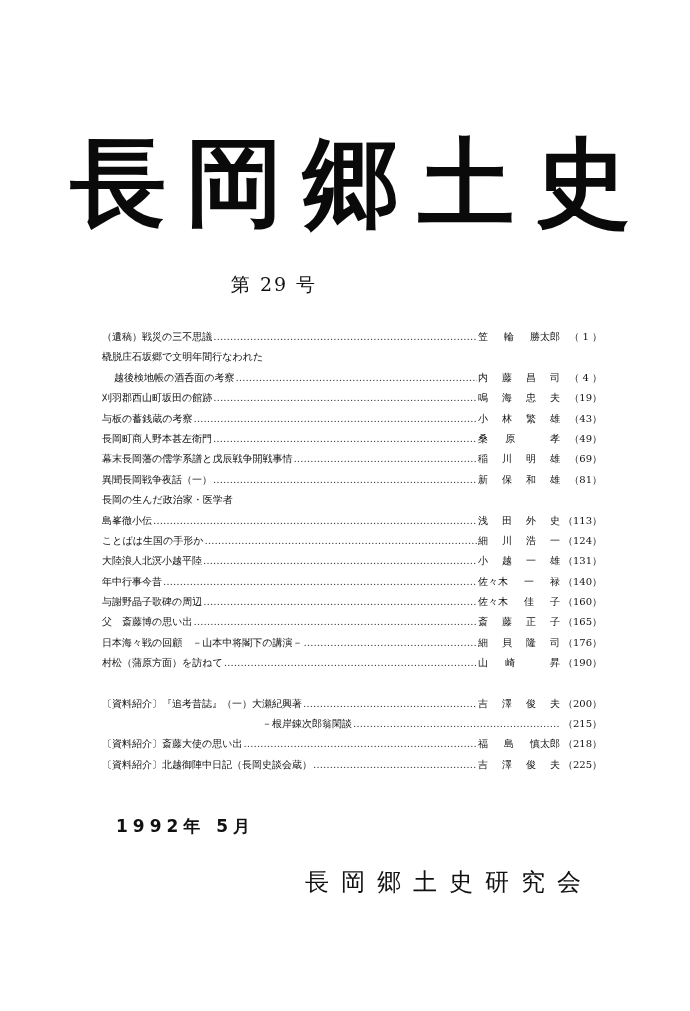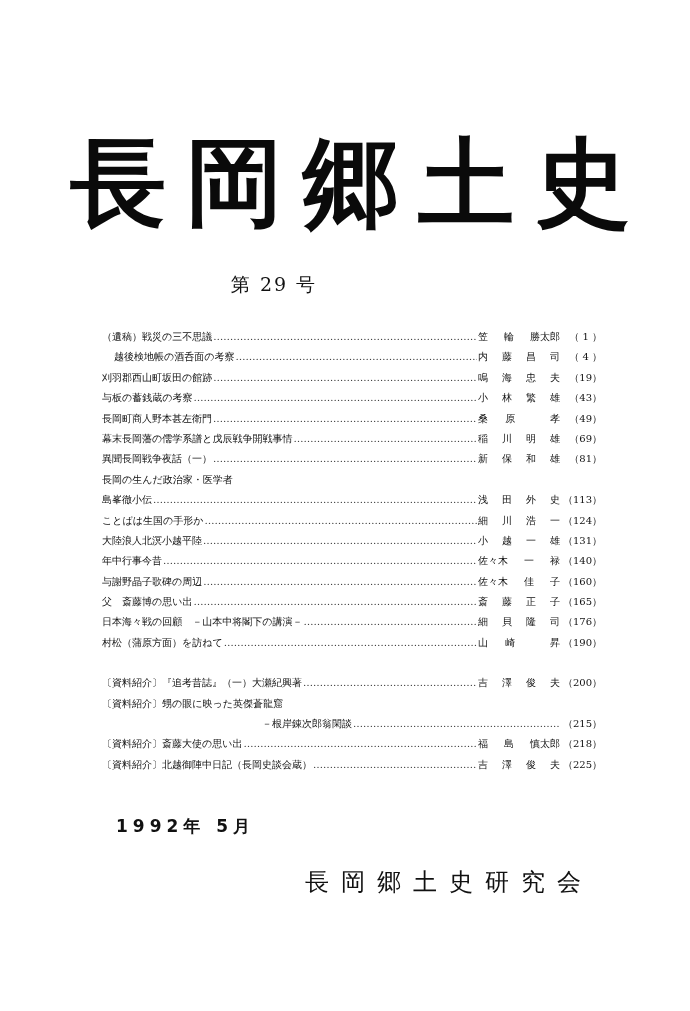--- a/index.html
+++ b/index.html
@@ -68,20 +68,23 @@
       <div class="row">
         <span class="t">（遺稿）戦災の三不思議</span>
         <span class="dots"></span>
         <span class="a">
           <span>笠</span>
           <span>輪</span>
           <span>勝太郎</span>
         </span>
         <span class="p">（ 1 ）</span>
       </div>
+      <div class="row">
+        <span class="t">橇脱庄石坂郷で文明年間行なわれた</span>
+      </div>
       <div class="row indent1">
         <span class="t">越後検地帳の酒呑面の考察</span>
         <span class="dots"></span>
         <span class="a">
           <span>内</span>
           <span>藤</span>
           <span>昌</span>
           <span>司</span>
         </span>
         <span class="p">（ 4 ）</span>
@@ -237,23 +240,20 @@
         <span class="t">〔資料紹介〕『追考昔誌』（一）大瀬紀興著</span>
         <span class="dots"></span>
         <span class="a">
           <span>吉</span>
           <span>澤</span>
           <span>俊</span>
           <span>夫</span>
         </span>
         <span class="p">（200）</span>
       </div>
-      <div class="row">
-        <span class="t">〔資料紹介〕甥の眼に映った英傑蒼龍窟</span>
-      </div>
       <div class="row indent3">
         <span class="t">－根岸錬次郎翁閑談</span>
         <span class="dots"></span>
         <span class="p">（215）</span>
       </div>
       <div class="row">
         <span class="t">〔資料紹介〕斎藤大使の思い出</span>
         <span class="dots"></span>
         <span class="a">
           <span>福</span>

